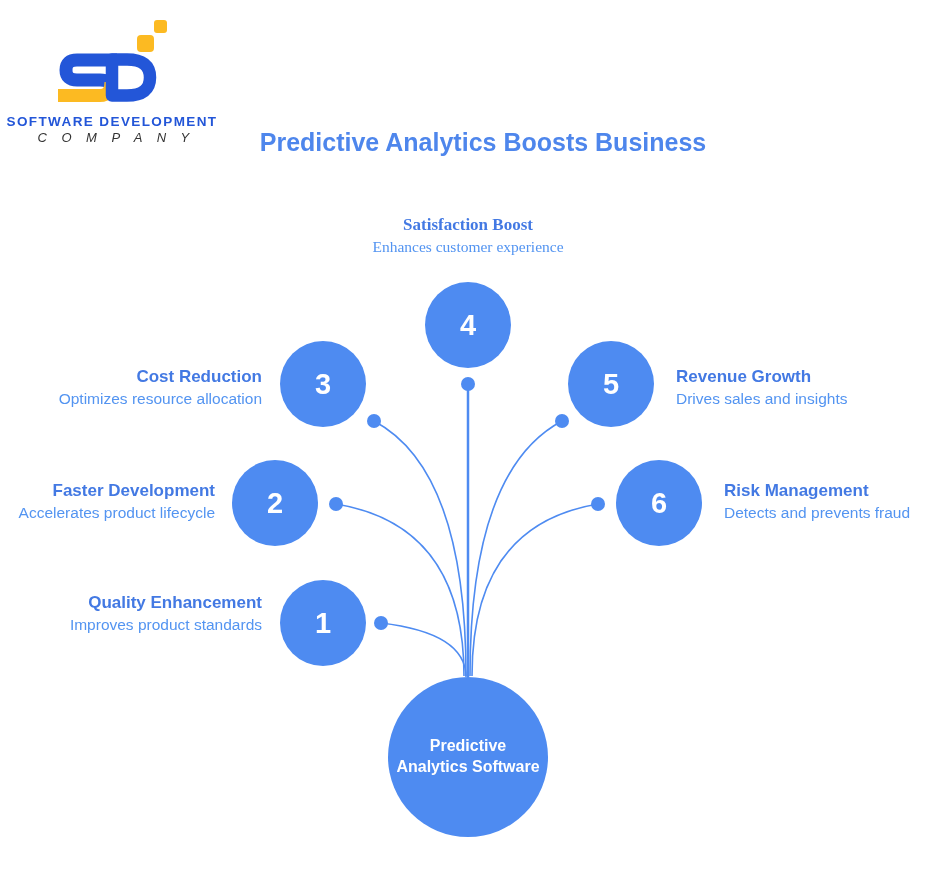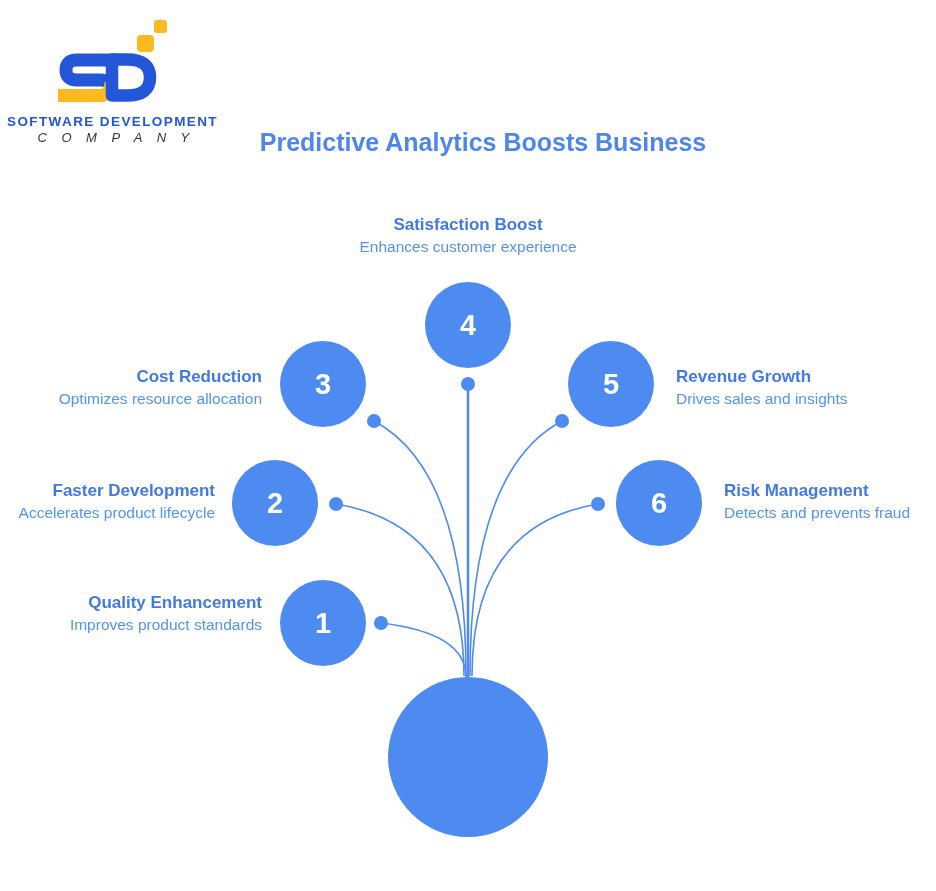--- a/index.html
+++ b/index.html
@@ -2,21 +2,21 @@
 <html><head>
 <meta charset="utf-8">
 <style>
   html,body{margin:0;padding:0;background:#ffffff;}
   body{font-family:"Liberation Sans", sans-serif;}
   #stage{position:relative;width:936px;height:891px;background:#ffffff;overflow:hidden;}
 
   
   #logo{position:absolute;left:0;top:0;width:230px;height:150px;}
   #logo svg{position:absolute;left:0;top:0;}
-  .brand-line1{position:absolute;left:6px;top:114px;width:212px;text-align:right;
+  .brand-line1{position:absolute;left:6px;top:114px;width:212px;text-align:center;
     font-size:13.5px;font-weight:bold;letter-spacing:1.4px;color:#2356d8;}
   .brand-line2{position:absolute;left:6px;top:130px;width:220px;text-align:center;
     font-size:13px;font-style:italic;letter-spacing:5.5px;color:#333333;}
 
   
   .main-title{position:absolute;left:0;top:129px;width:936px;text-align:center;
     font-size:25px;line-height:26px;font-weight:bold;color:#4e86ec;padding-left:15px;}
 
   
   #diagram{position:absolute;left:0;top:0;width:936px;height:891px;}
@@ -30,21 +30,21 @@
   #num-4{left:425px;top:282px;}
   #num-5{left:568px;top:341px;}
   #num-6{left:616px;top:460px;}
 
   
   .node-label{position:absolute;width:270px;}
   .node-label .node-title{font-size:17px;line-height:22px;font-weight:bold;color:#4379e3;}
   .node-label .node-subtitle{font-size:15.5px;line-height:22px;margin-top:0;color:#5394f1;}
   .align-right{text-align:right;}
   .align-left{text-align:left;}
-  .align-center{text-align:center;}
+  .align-center{text-align:center;font-family:Liberation Serif, serif;}
   #label-1{right:674px;top:592px;}
   #label-2{right:721px;top:480px;}
   #label-3{right:674px;top:366px;}
   #label-4{left:268px;top:214px;width:400px;}
   #label-5{left:676px;top:366px;}
   #label-6{left:724px;top:480px;}
 
   
   .center-label{position:absolute;left:393px;top:735px;width:150px;text-align:center;
     font-size:16px;line-height:21px;font-weight:bold;color:#ffffff;}
@@ -124,14 +124,15 @@
   </div>
   <div id="label-5" class="node-label align-left">
     <div class="node-title">Revenue Growth</div>
     <div class="node-subtitle">Drives sales and insights</div>
   </div>
   <div id="label-6" class="node-label align-left">
     <div class="node-title">Risk Management</div>
     <div class="node-subtitle">Detects and prevents fraud</div>
   </div>
 
+  <div class="center-label">Predictive Analytics Software</div>
 
 </div>
 
 </body></html>

